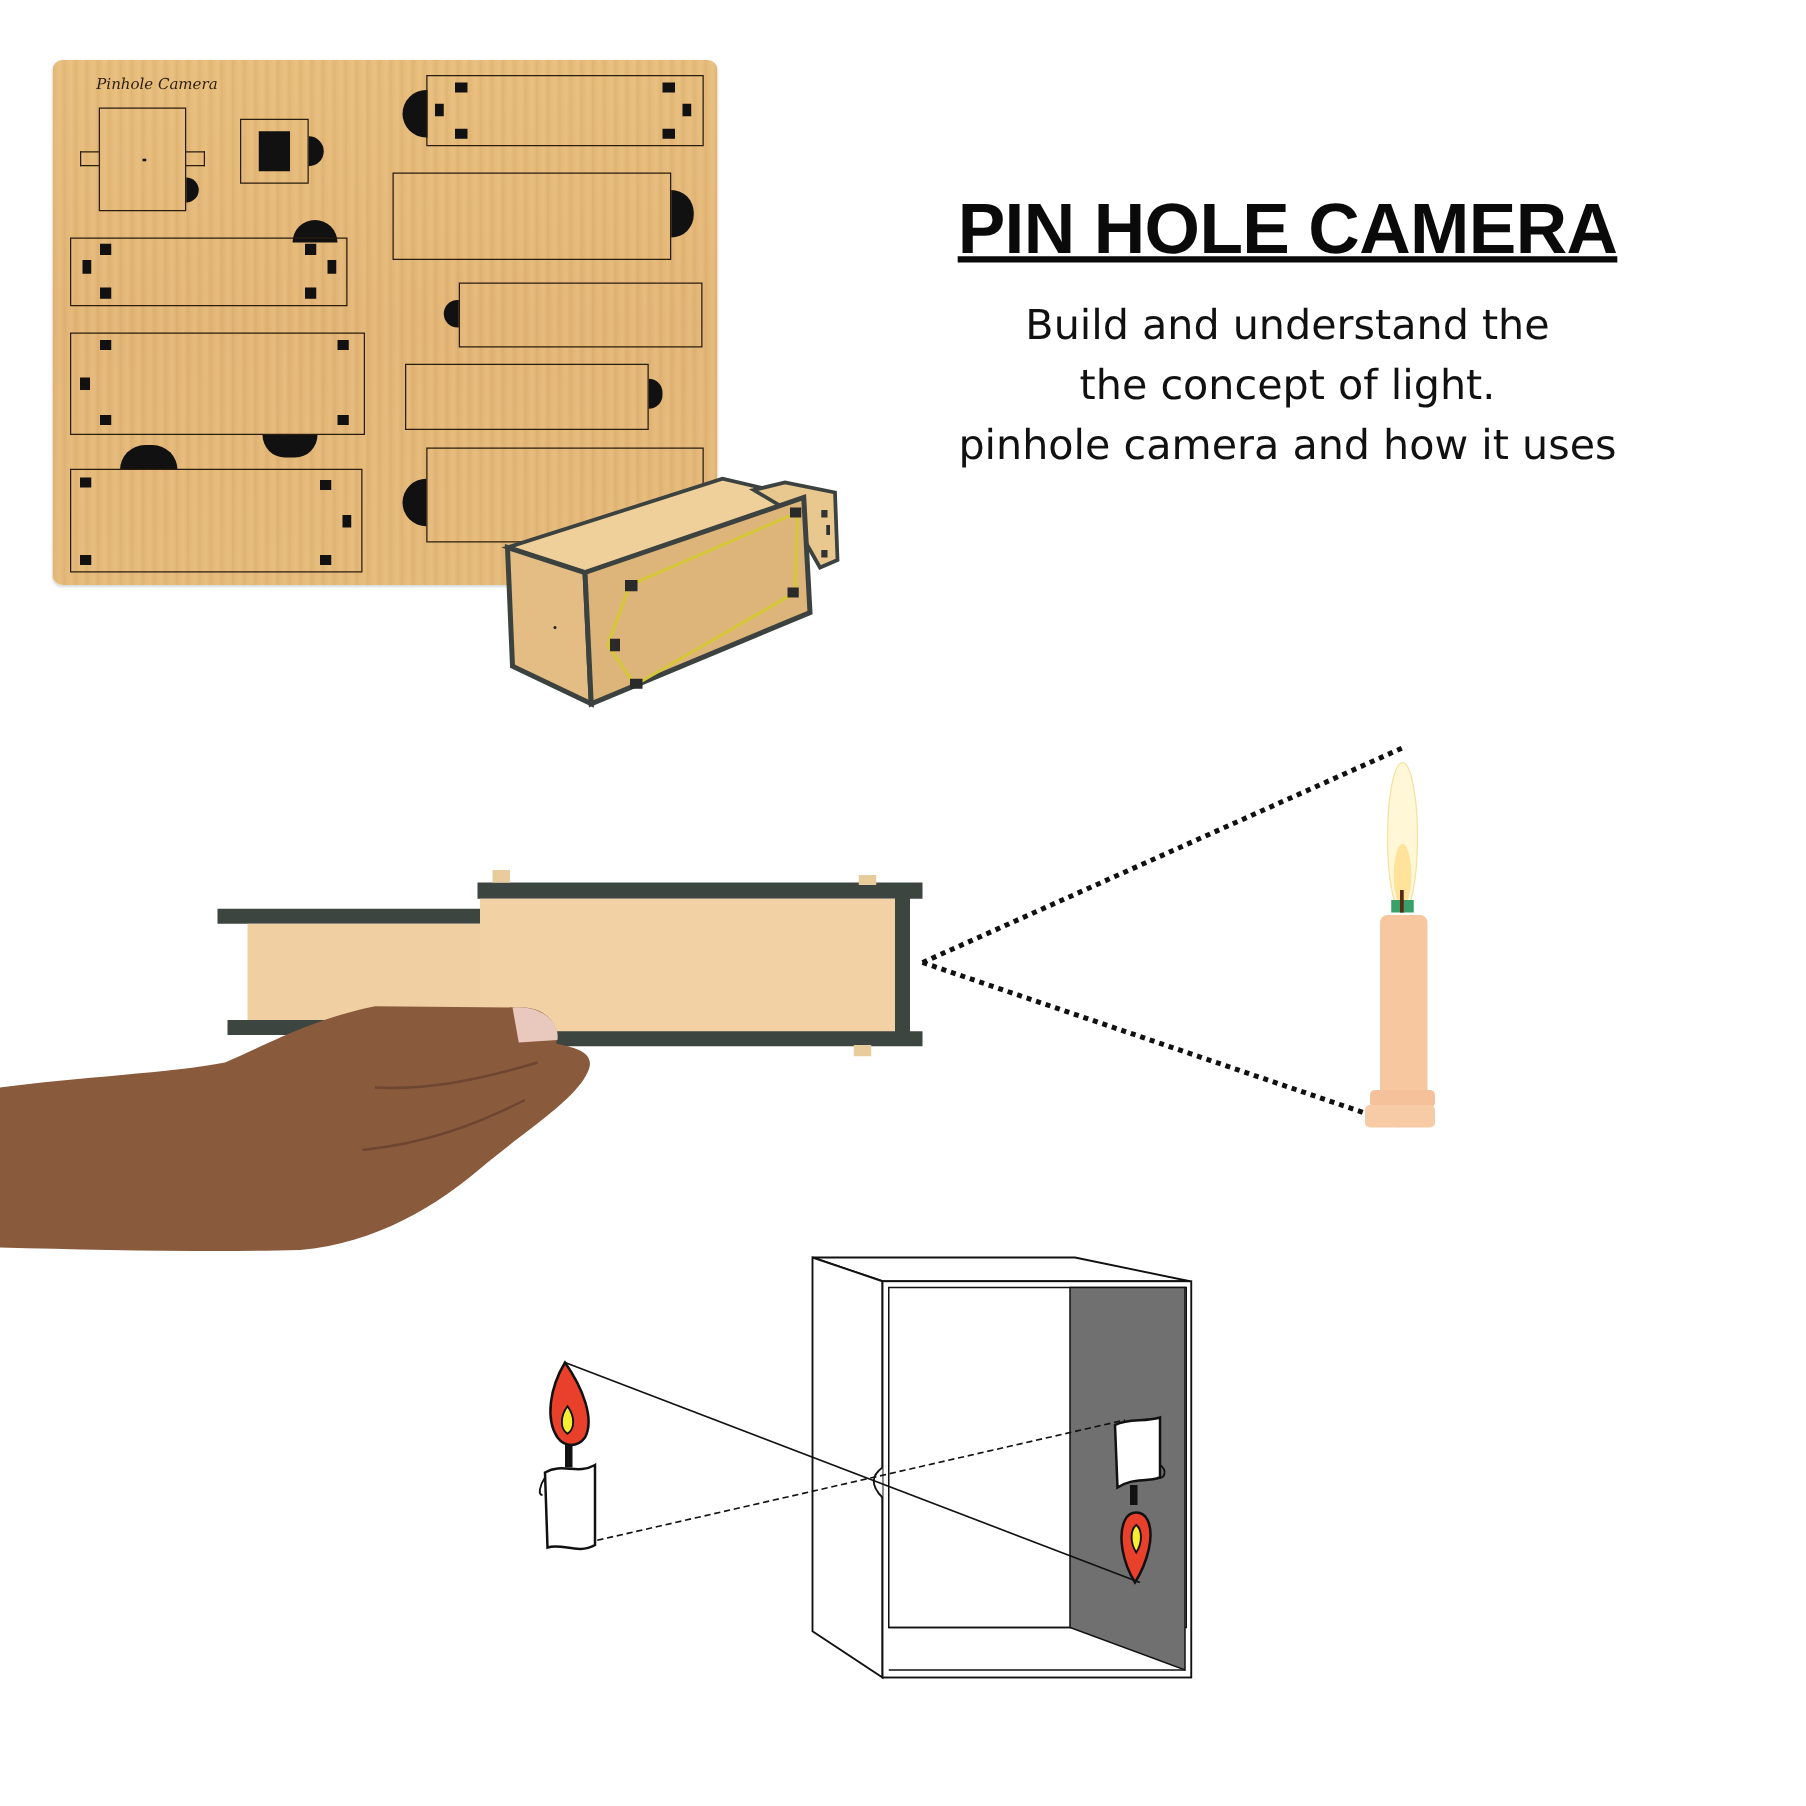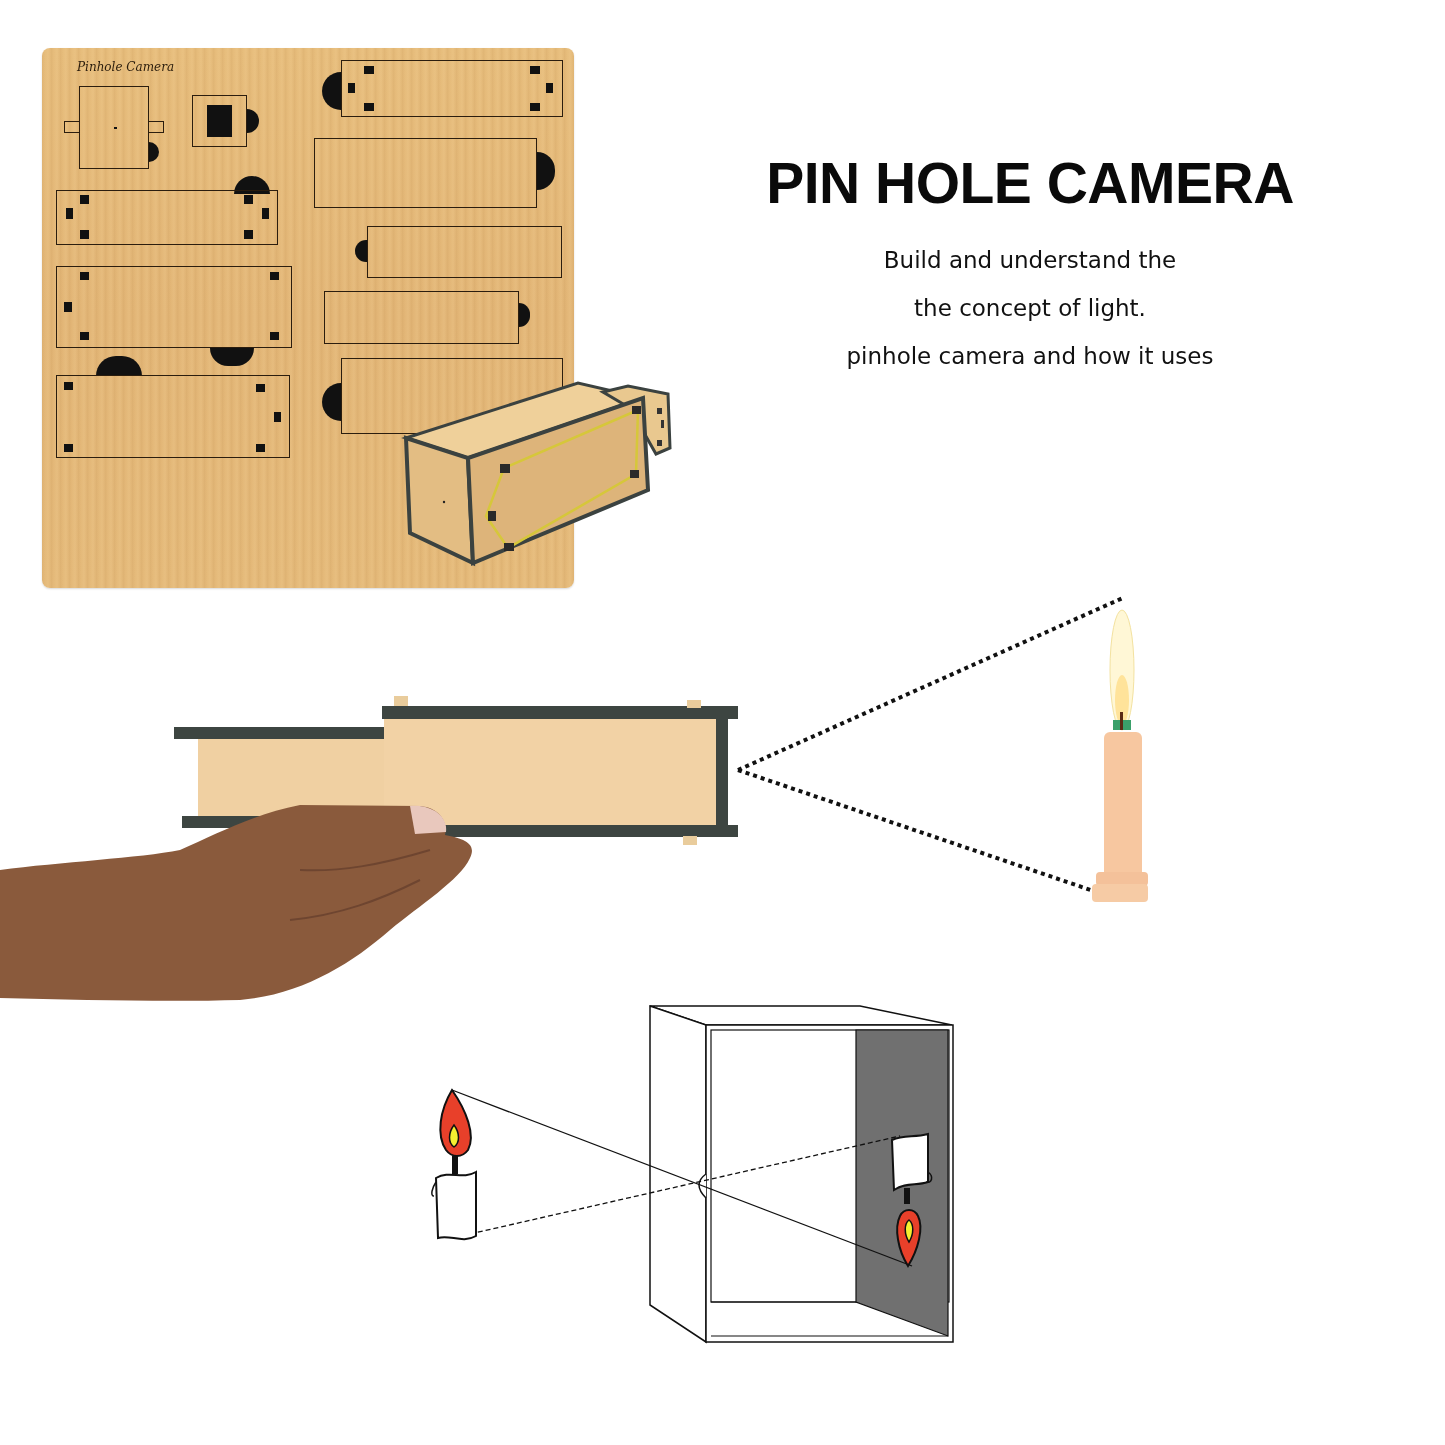--- a/index.html
+++ b/index.html
@@ -1,20 +1,20 @@
 <!DOCTYPE html>
 <html><head>
 <meta charset="utf-8">
 <style>
   html, body { margin: 0; padding: 0; background: #ffffff; }
   body { width: 1445px; height: 1445px; position: relative; overflow: hidden; font-family: "DejaVu Sans", sans-serif; }
 
   
   .board {
-    position: absolute; left: 42px; top: 48px; width: 532px; height: 540px;
+    position: absolute; left: 42px; top: 48px; width: 532px; height: 420px;
     border-radius: 8px;
     background:
       repeating-linear-gradient(90deg, rgba(160,110,50,0.10) 0px, rgba(160,110,50,0.0) 3px, rgba(255,230,180,0.10) 6px, rgba(160,110,50,0.06) 9px),
       linear-gradient(180deg, #e7bd7c 0%, #e3b677 50%, #e5ba7a 100%);
     box-shadow: 0 1px 2px rgba(0,0,0,0.15);
     text-align: center;
   }
   .board-title {
     position: absolute; left: 35px; top: 12px;
     font-family: "DejaVu Serif", serif; font-style: italic; font-size: 12px; color: #2a1c0c;
@@ -22,25 +22,25 @@
   .piece { position: absolute; border: 1.5px solid #2b1d0e; box-sizing: border-box; }
   .hole { position: absolute; background: #111; }
   .semi { position: absolute; background: #111; }
 
   
   .assembled { position: absolute; left: 398px; top: 378px; width: 285px; height: 190px; }
 
   
   .title {
     position: absolute; left: 720px; top: 150px; width: 620px; text-align: center;
-    font-family: "Liberation Sans", sans-serif; font-weight: 700; font-size: 57px; color: #0a0a0a; letter-spacing: -0.5px;
+    font-family: "Liberation Sans", sans-serif; font-weight: 700; font-size: 57px; color: #0a0a0a; letter-spacing: -0.5px; text-decoration: underline;
   }
   .desc {
     position: absolute; left: 720px; top: 236px; width: 620px; text-align: center;
-    font-family: "DejaVu Sans", sans-serif; font-size: 23px; line-height: 48px; color: #111;
+    font-family: "DejaVu Sans", sans-serif; font-size: 33px; line-height: 48px; color: #111;
   }
   .desc span { display: block; }
 
   
   .mid { position: absolute; left: 0; top: 585px; width: 1445px; height: 420px; }
 
   
   .diagram { position: absolute; left: 410px; top: 1000px; width: 560px; height: 350px; }
 </style>
 </head>

